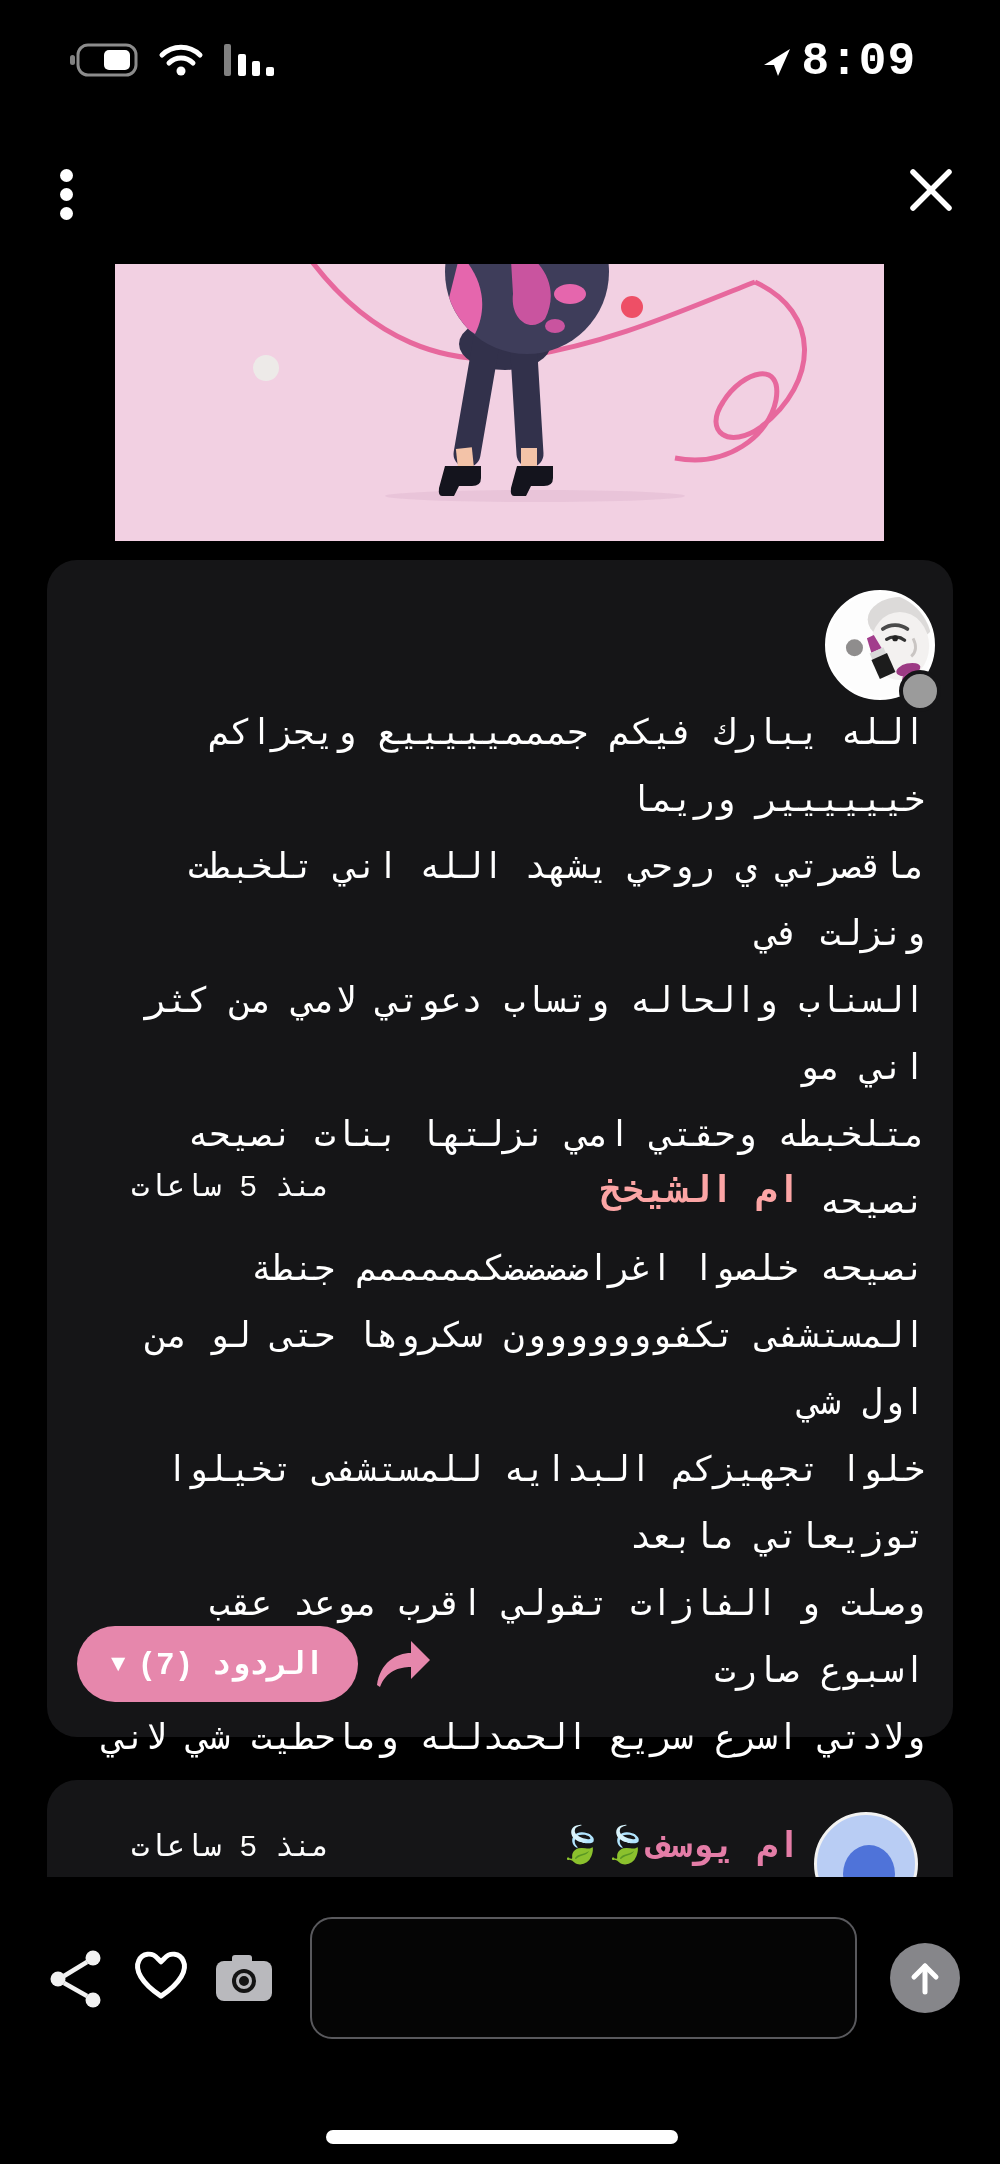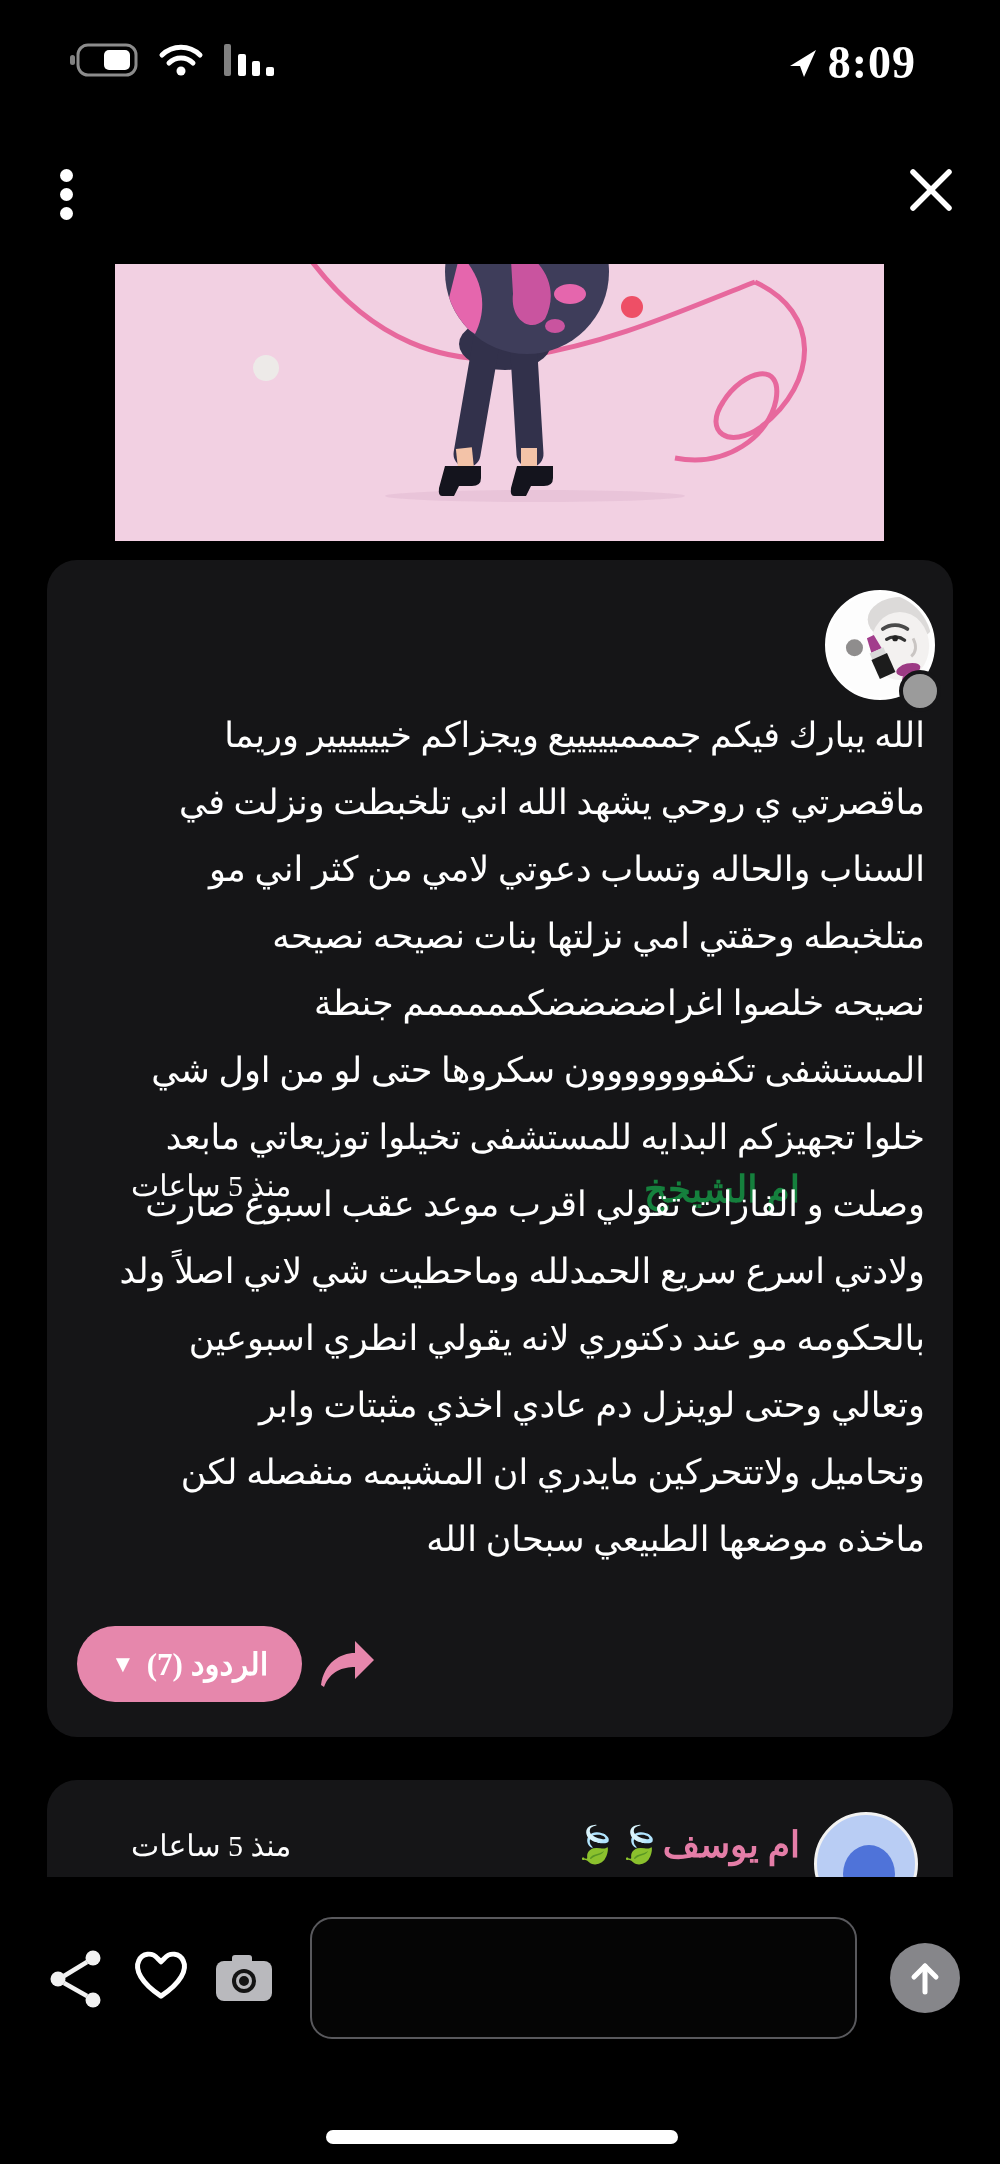--- a/index.html
+++ b/index.html
@@ -1,17 +1,17 @@
 <!DOCTYPE html>
 <html lang="ar"><head>
 <meta charset="utf-8">
 <style>
   html,body{margin:0;padding:0;background:#000;}
   .frame{position:relative;width:1000px;height:2164px;background:#000;overflow:hidden;
-         font-family:Liberation Serif, serif;color:#fff;}
+         font-family:Liberation Mono, monospace;color:#fff;}
 
   
   .statusbar{position:absolute;left:0;top:28px;width:1000px;height:70px;}
   .sb-left{position:absolute;left:70px;top:14px;display:flex;align-items:center;gap:18px;}
   .sb-right{position:absolute;right:84px;top:8px;display:flex;align-items:center;gap:10px;}
   .sb-time{font-size:46px;font-weight:bold;color:#fff;letter-spacing:1px;}
 
   
   .more-btn{position:absolute;left:48px;top:166px;width:36px;height:56px;display:flex;
             flex-direction:column;align-items:center;justify-content:center;gap:6px;cursor:pointer;}
@@ -22,21 +22,21 @@
   .banner{position:absolute;left:115px;top:264px;width:769px;height:277px;background:#f2d0e2;overflow:hidden;}
 
   
   .card{position:absolute;left:47px;width:906px;background:#151517;border-radius:30px;}
   .card1{top:560px;height:1177px;}
   .card2{top:1780px;height:280px;}
   .avatar1{position:absolute;left:778px;top:30px;width:110px;height:110px;border-radius:50%;
            overflow:hidden;border:3px solid #fff;box-sizing:border-box;background:#fdfdfd;cursor:pointer;}
   .avatar-badge{position:absolute;left:852px;top:110px;width:34px;height:34px;border-radius:50%;
                 background:#9b9b9b;border:4px solid #151517;}
-  .author{position:absolute;right:153px;top:608px0;color:#15803d;font-weight:bold;font-size:37px;
+  .author{position:absolute;right:153px;top:608px0;color:#fca5a5;font-weight:bold;font-size:37px;
           direction:rtl;white-space:nowrap;cursor:pointer;}
   .author1{right:153px;top:608px;}
   .time-ago{position:absolute;left:84px;color:#fdfdfd;font-size:30px;direction:rtl;white-space:nowrap;}
   .time1{top:608px;}
   .body-text{position:absolute;right:28px;left:43px;top:142px;direction:rtl;text-align:right;
              font-size:35px;line-height:67px;color:#fff;white-space:pre-line;}
   .replies-row{position:absolute;left:30px;top:1066px;display:flex;align-items:center;gap:14px;}
   .replies-pill{height:76px;min-width:176px;padding:0 34px;border-radius:40px;background:#e687ac;
                 display:flex;align-items:center;justify-content:center;gap:12px;direction:rtl;
                 color:#fff;font-weight:bold;font-size:31px;cursor:pointer;box-sizing:border-box;}

